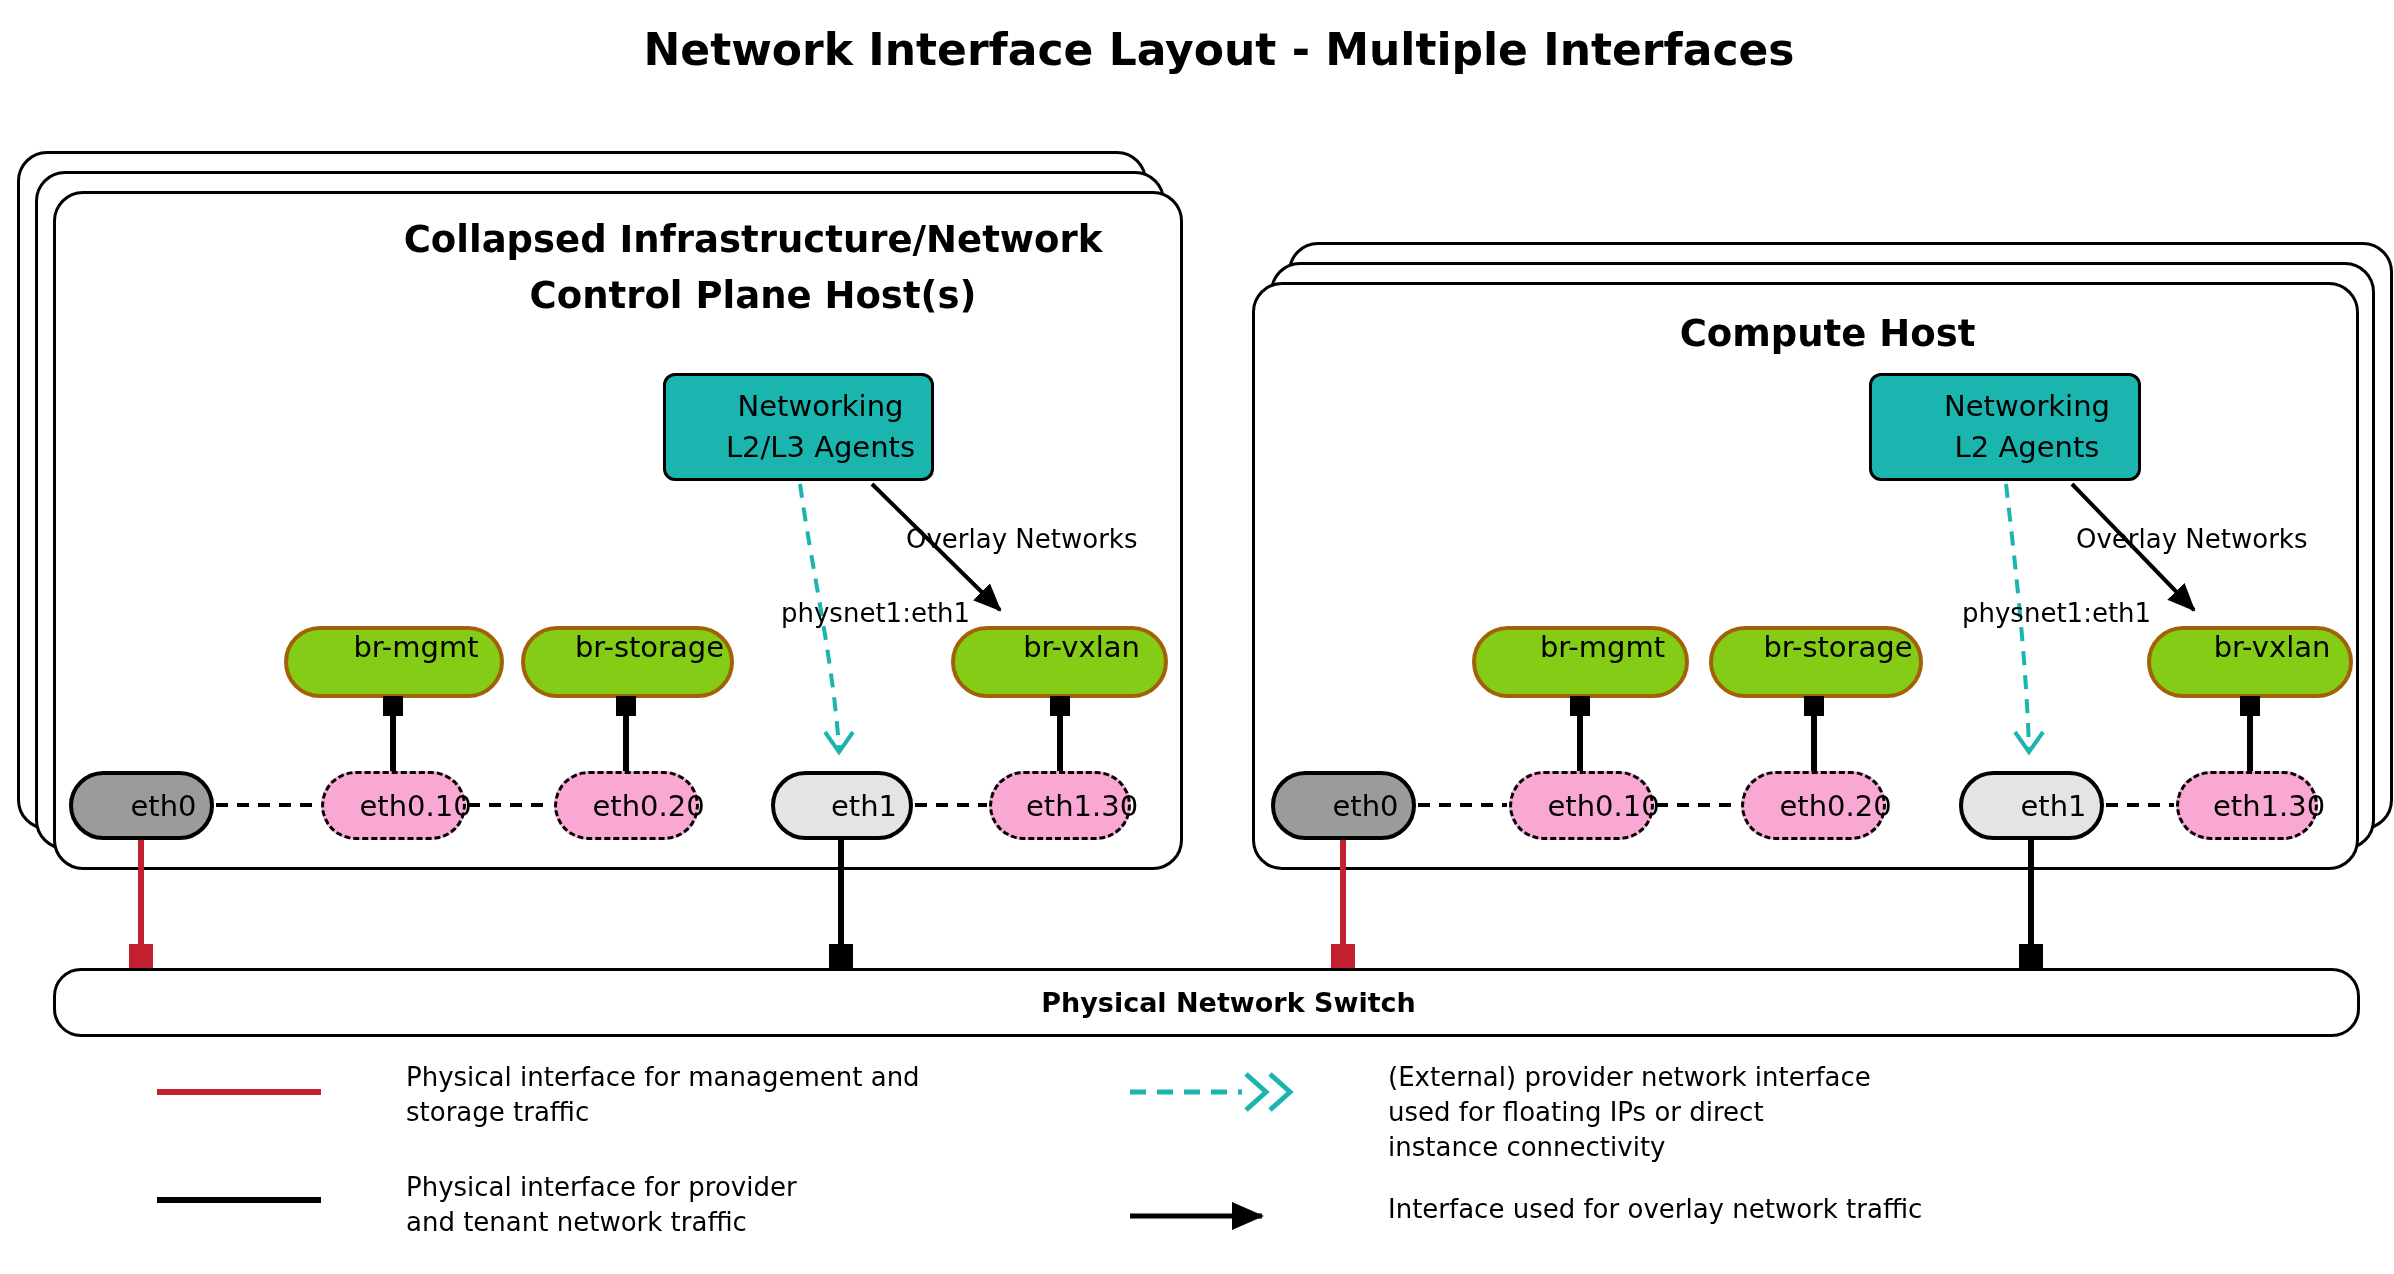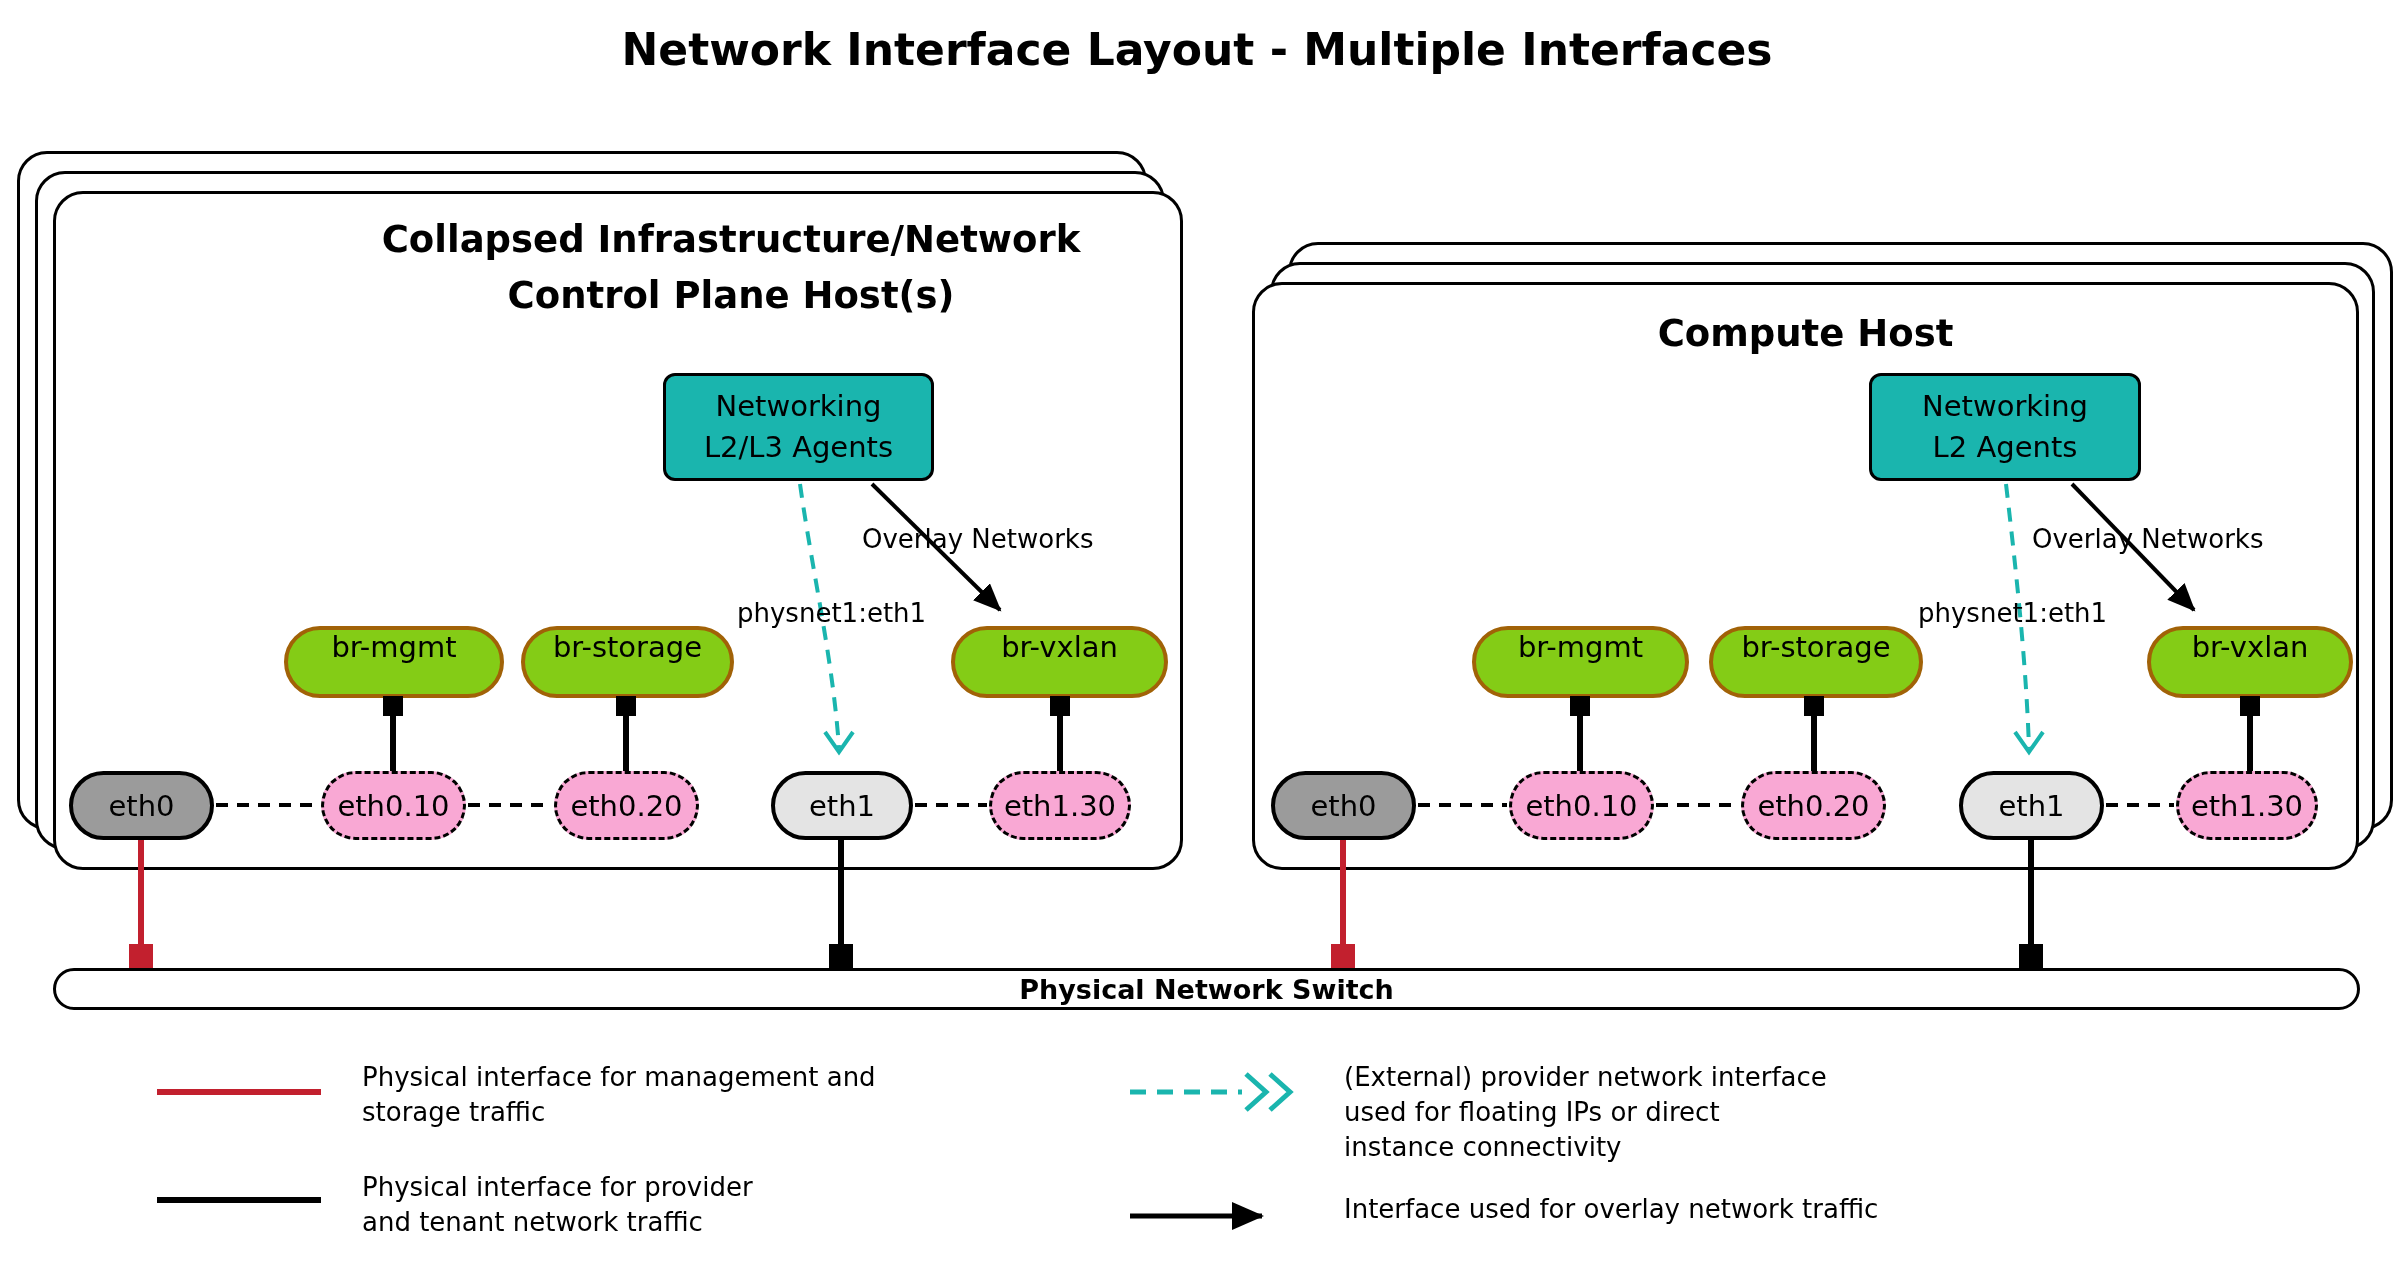--- a/index.html
+++ b/index.html
@@ -1,20 +1,20 @@
 <!DOCTYPE html>
 <html style="--teal: #1ab5ae; --red: #c2202e; --eth-dark: #9b9b9b; --eth-light: #e4e4e4;"><head>
 <meta charset="utf-8">
 <style>
   html,body{margin:0;padding:0;background:#fff;}
   #canvas{
     position:relative;width:2394px;height:1274px;background:#fff;overflow:hidden;
     font-family:"DejaVu Sans","Liberation Sans",sans-serif;color:#000;
   }
-  .abs{position:absolute;box-sizing:border-box;}
+  .abs{position:absolute;box-sizing:border-box;padding-left:44px;}
   .main-title{left:0;top:24px;width:2394px;text-align:center;font-size:44px;font-weight:bold;}
   .host{background:#fff;border:3px solid #000;border-radius:30px;}
   .host-title{font-weight:bold;font-size:37px;text-align:center;line-height:1.5;}
   .agent{background:var(--teal);border:3px solid #000;border-radius:12px;
     display:flex;flex-direction:column;align-items:center;justify-content:center;
     font-size:29px;line-height:1.4;}
   .bridge{background:#84cc16;border:4px solid #a16207;border-radius:36px;
     display:flex;align-items:flex-start;justify-content:center;font-size:29px;}
   .iface{background:#f9a8d4;border:4px solid #000;border-radius:35px;
     display:flex;align-items:center;justify-content:center;font-size:29px;}
@@ -163,21 +163,21 @@
   <div class="abs iface dashed z3" style="left:1741px;top:771px;width:145px;height:69px;">
     <span>eth0.20</span>
   </div>
   <div class="abs iface light z3" style="left:1959px;top:771px;width:145px;height:69px;">
     <span>eth1</span>
   </div>
   <div class="abs iface dashed z3" style="left:2176px;top:771px;width:142px;height:69px;">
     <span>eth1.30</span>
   </div>
 
-  <div class="abs switch z3" style="left:53px;top:968px;width:2307px;height:42px;">
+  <div class="abs switch z3" style="left:53px;top:968px;width:2307px;height:69px;">
     <span>Physical Network Switch</span>
   </div>
 
   <svg class="layer z4">
     <defs>
       <marker id="arrowBlackBig" markerUnits="userSpaceOnUse" markerWidth="38" markerHeight="30" refX="30" refY="14" orient="auto">
         <path d="M0,0 L32,14 L0,28 Z" fill="#000"></path>
       </marker>
     </defs>
 

